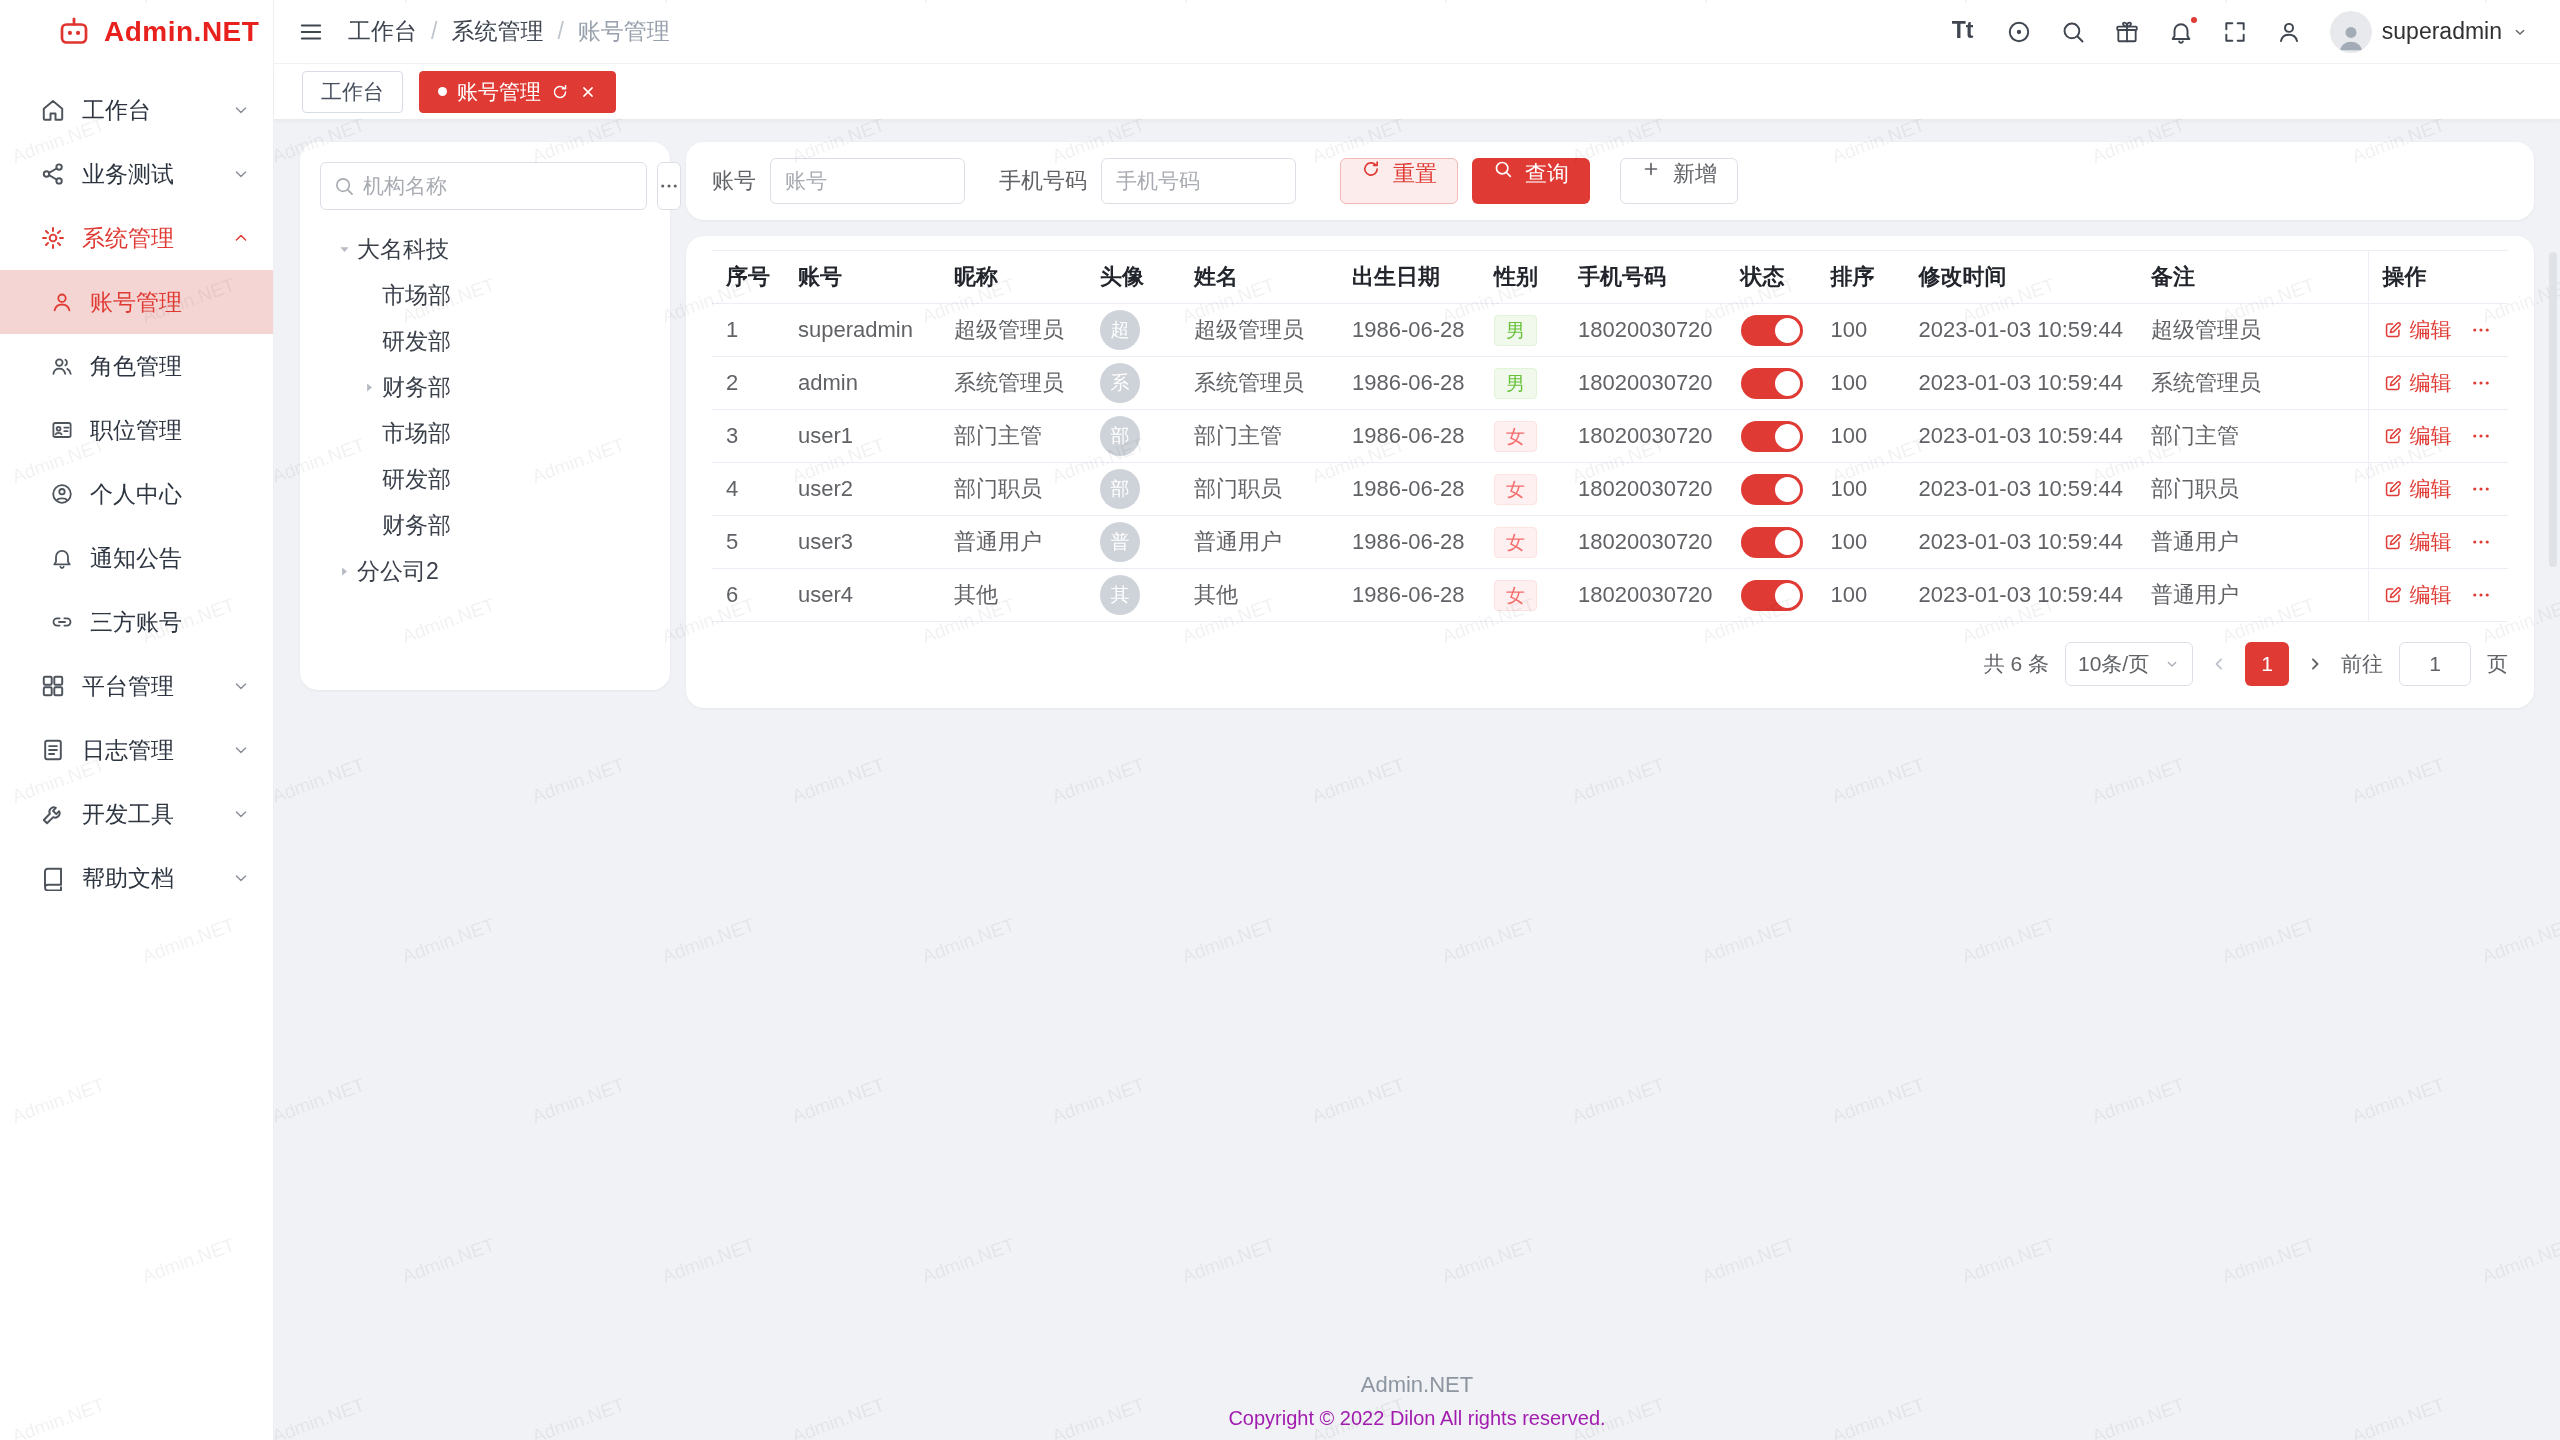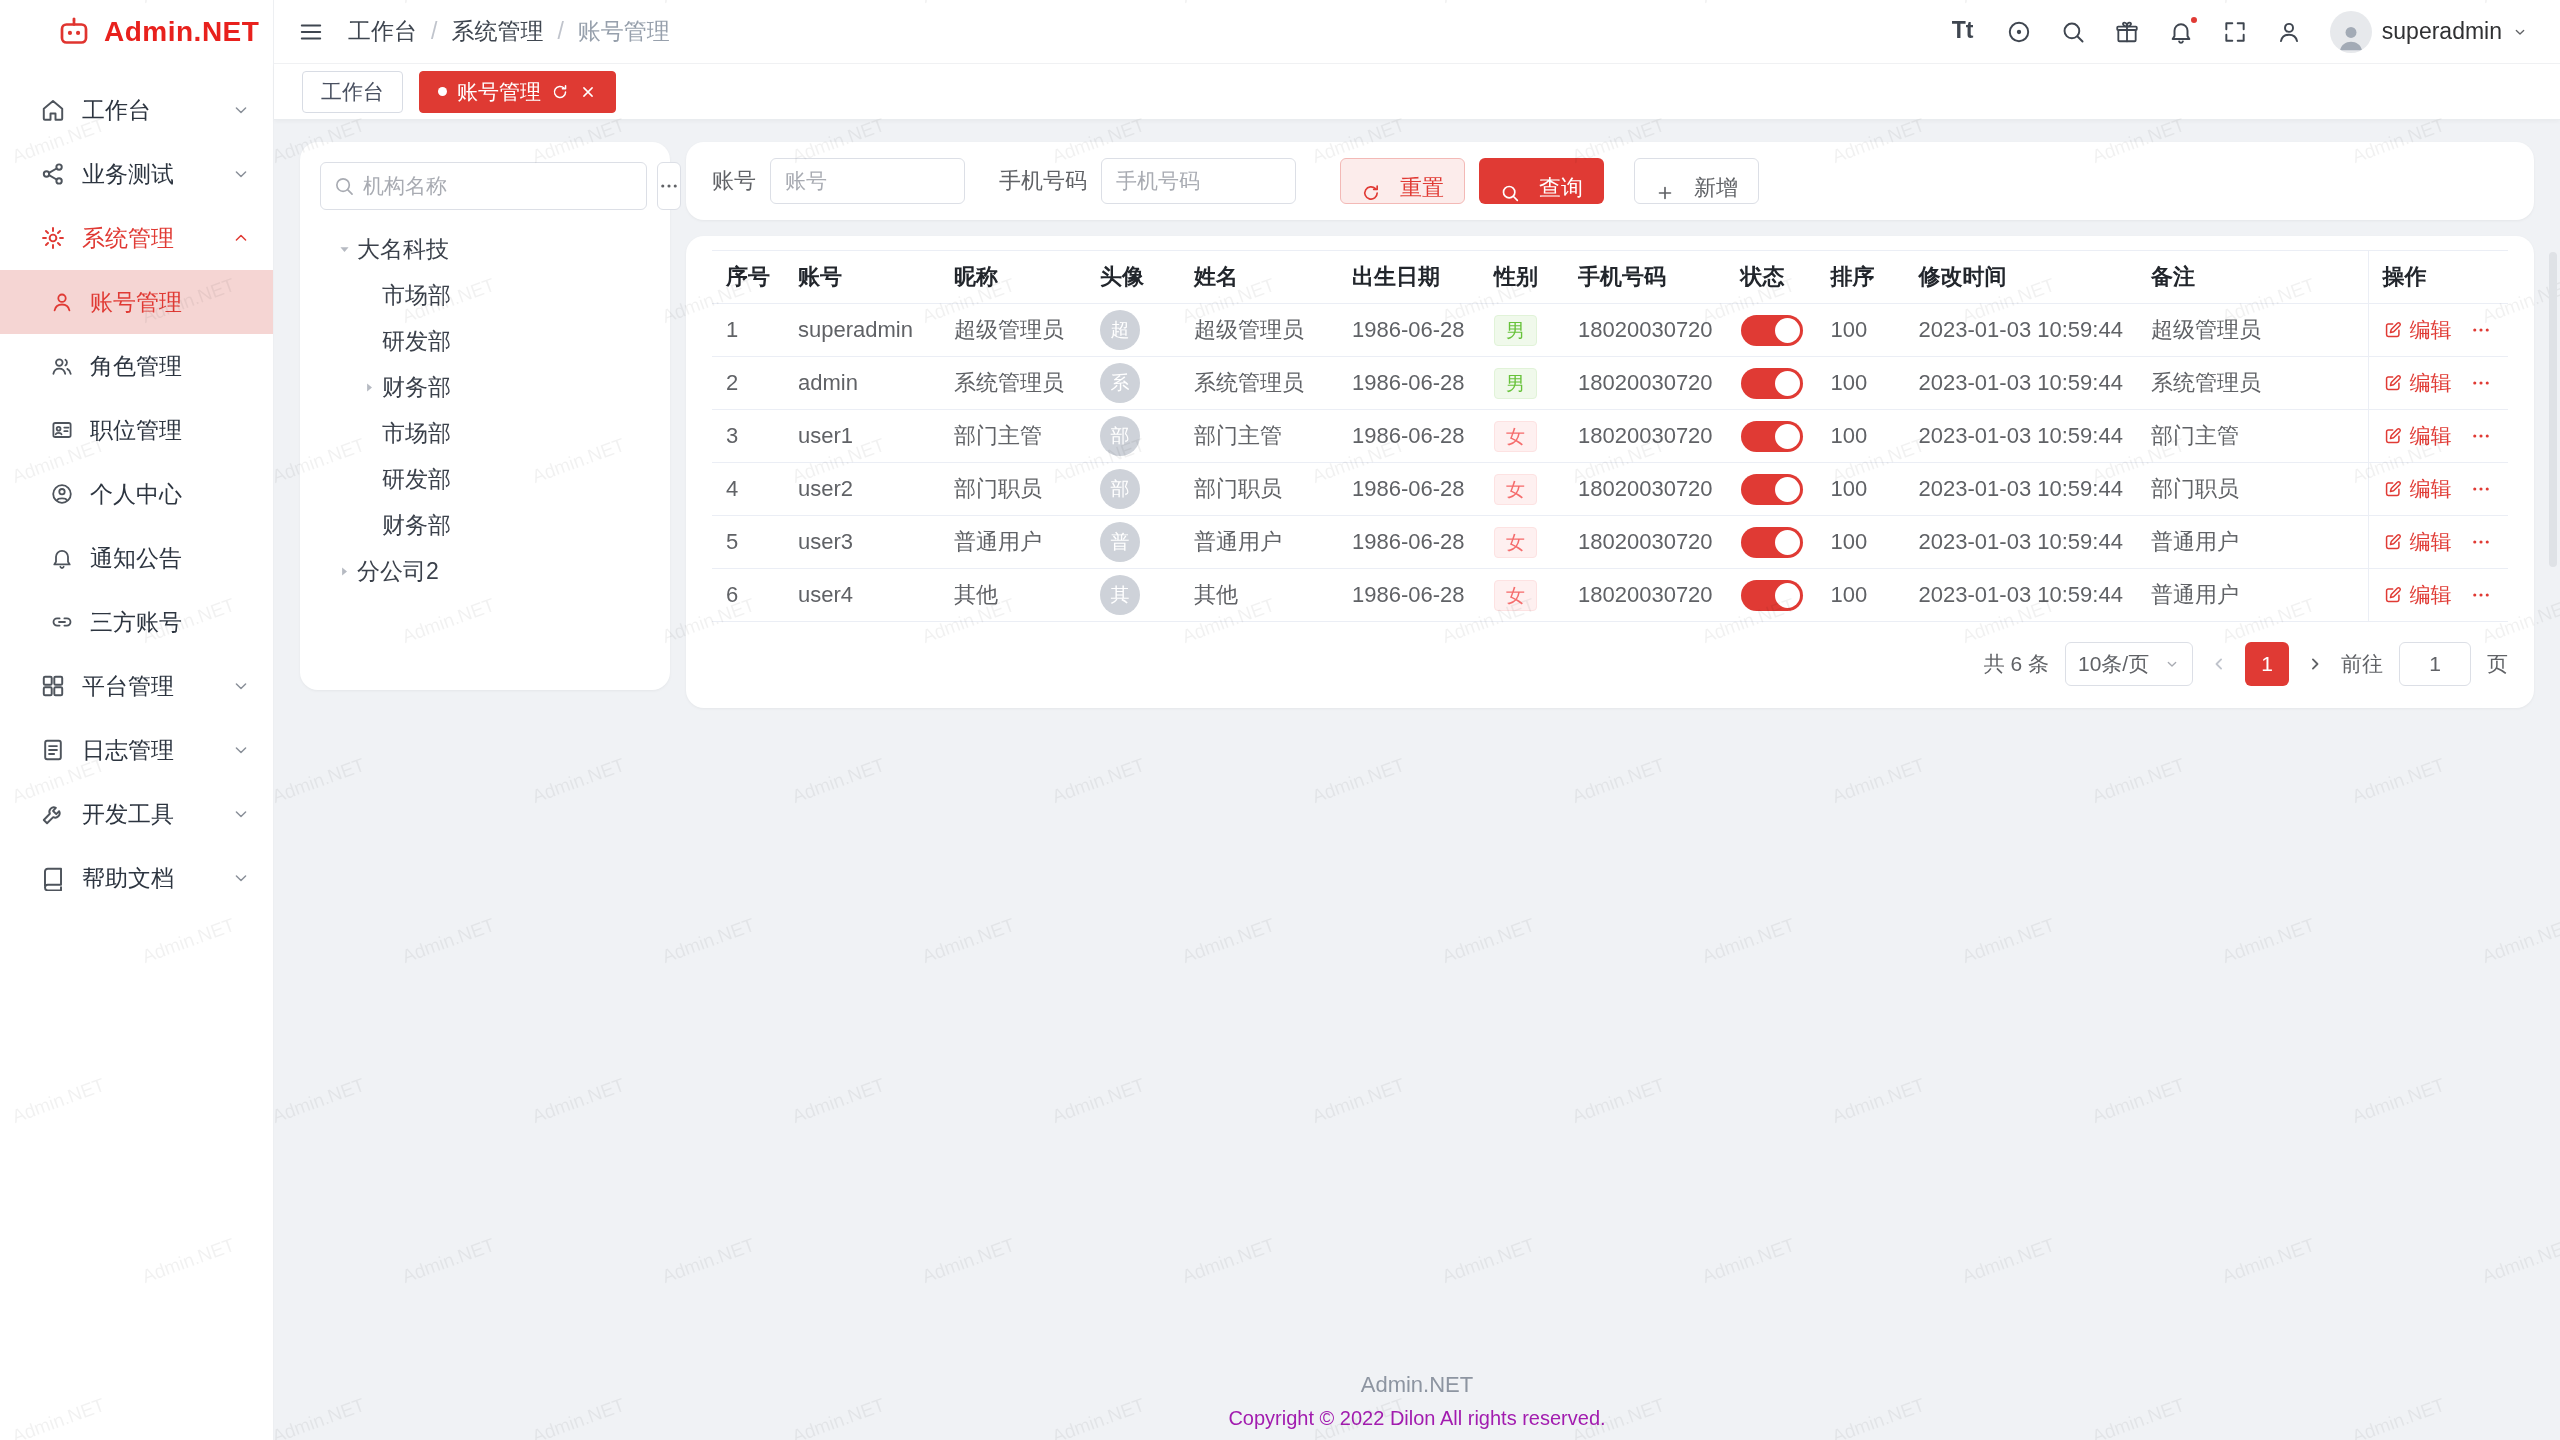--- a/index.html
+++ b/index.html
@@ -69,21 +69,21 @@
   .tree-node .caret svg{width:15px;height:15px}
 
   .right-col{flex:1;min-width:0;display:flex;flex-direction:column;gap:16px}
 
   
   .filter-card{height:78px;display:flex;align-items:center;padding:0 26px}
   .f-label{font-size:22px;color:#606266;margin-right:14px}
   .f-input{width:195px;height:46px;border:1px solid #dcdfe6;border-radius:6px;padding:0 14px;font-size:21px;color:#303133;outline:none}
   .f-input::placeholder{color:#a8abb2}
   .ml30{margin-left:34px}.ml40{margin-left:44px}.ml12{margin-left:14px}.ml28{margin-left:30px}
-  .btn{height:46px;border-radius:6px;display:inline-flex;align-items:flex-end;gap:19px;padding:0 20px;font-size:22px;border:1px solid transparent;cursor:pointer;background:#fff}
+  .btn{height:46px;border-radius:6px;display:inline-flex;align-items:flex-start;gap:12px;padding:0 20px;font-size:22px;border:1px solid transparent;cursor:pointer;background:#fff}
   .btn .icon{width:20px;height:20px}
   .btn-reset{background:#fceceb;border-color:#f3b9b6;color:#e03a34}
   .btn-primary{background:#e03a34;color:#fff}
   .btn-plain{border-color:#dcdfe6;color:#606266}
 
   
   .table-card{padding:14px 26px 22px}
   .data-table{width:100%;border-collapse:collapse}
   .data-table th,.data-table td{height:53px;padding:0 14px;border-bottom:1px solid #ebeef5;font-size:22px;text-align:left;white-space:nowrap}
   .data-table thead th{color:#22262c;font-weight:bold;border-top:1px solid #ebeef5}

